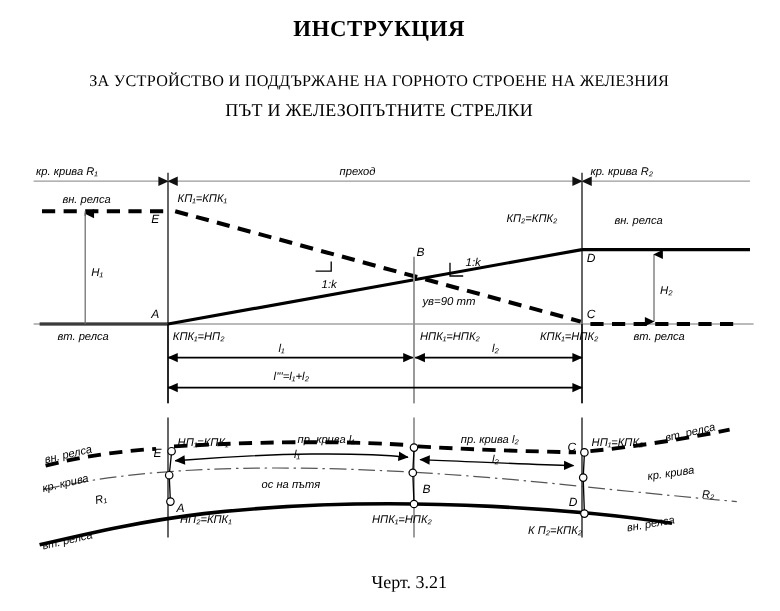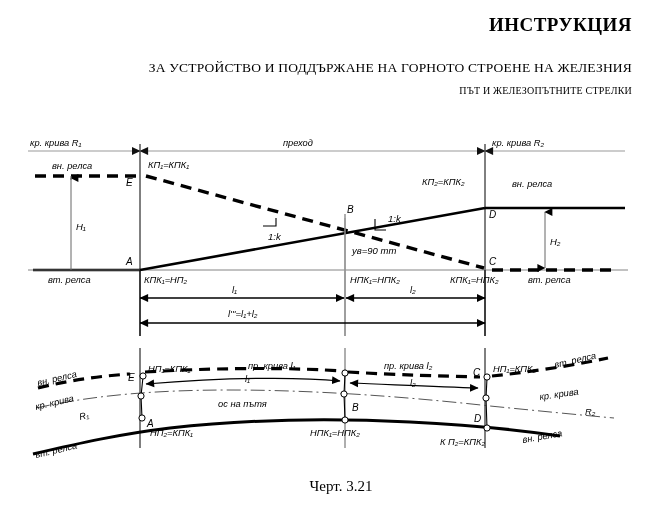--- a/index.html
+++ b/index.html
@@ -18,38 +18,38 @@
   #page {
     position: relative;
     width: 650px;
     height: 509px;
   }
   .title-block {
     position: absolute;
     left: 0;
     top: 0;
     width: 632px;
-    text-align: right;
+    text-align: center;
   }
   .doc-title {
     font-family: "Liberation Serif", serif;
     font-weight: bold;
     font-size: 19px;
     letter-spacing: 0.5px;
     margin-top: 14px;
   }
   .doc-sub {
     font-family: "Liberation Serif", serif;
     font-size: 13.5px;
     margin-top: 24px;
     letter-spacing: 0.2px;
   }
   .doc-sub2 {
     font-family: "Liberation Serif", serif;
-    font-size: 10px;
+    font-size: 15px;
     margin-top: 9px;
     letter-spacing: 0.2px;
   }
   .caption {
     position: absolute;
     left: 0;
     top: 478px;
     width: 650px;
     text-align: center;
     font-family: "Liberation Serif", serif;

